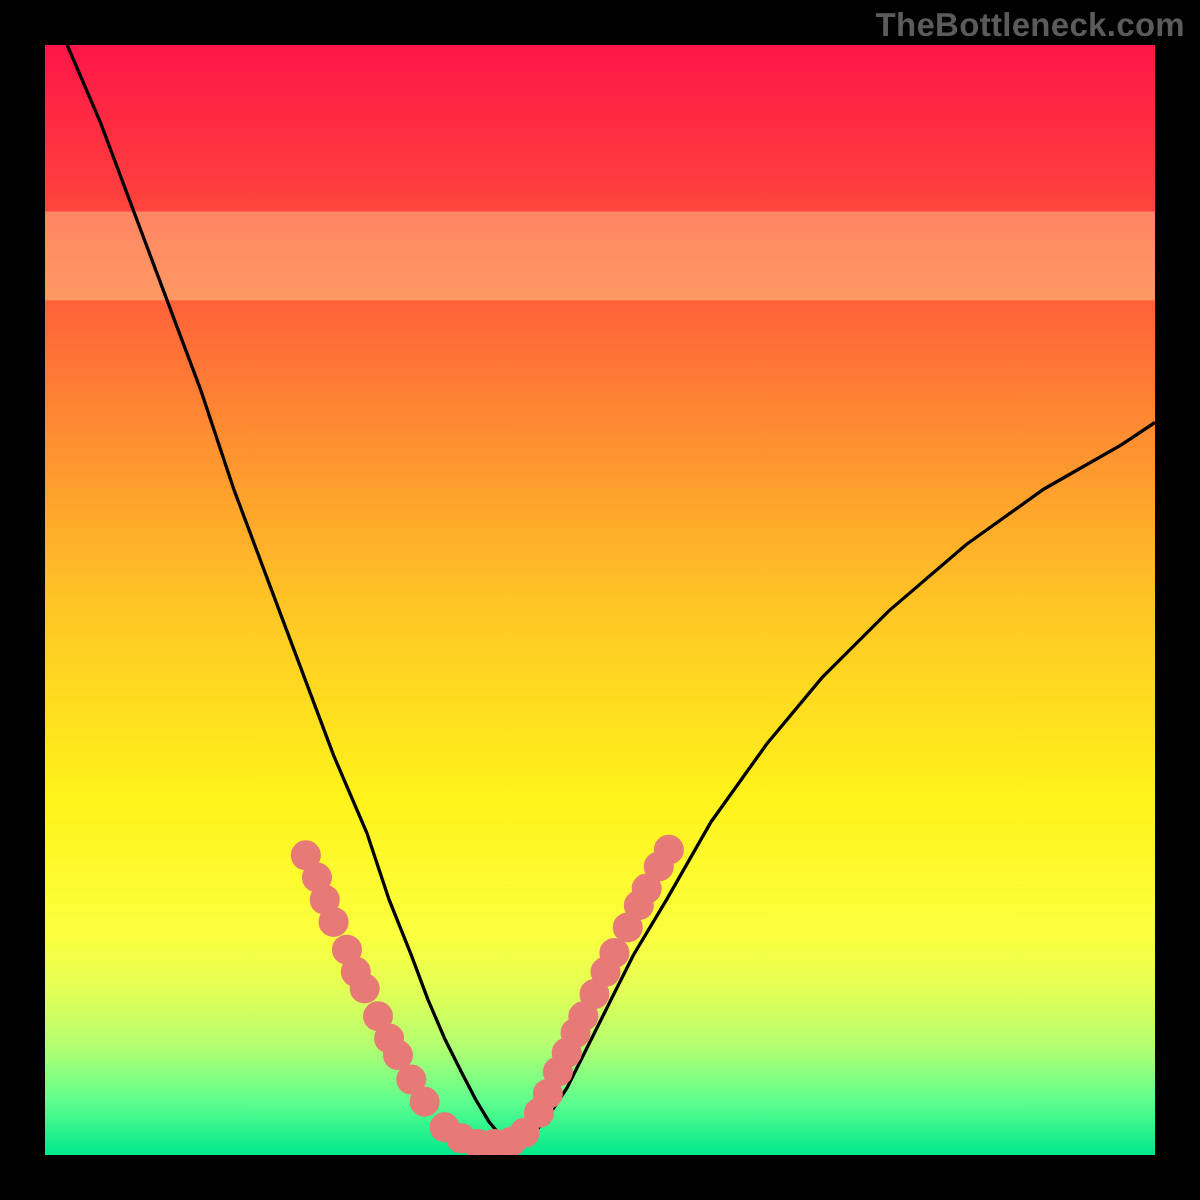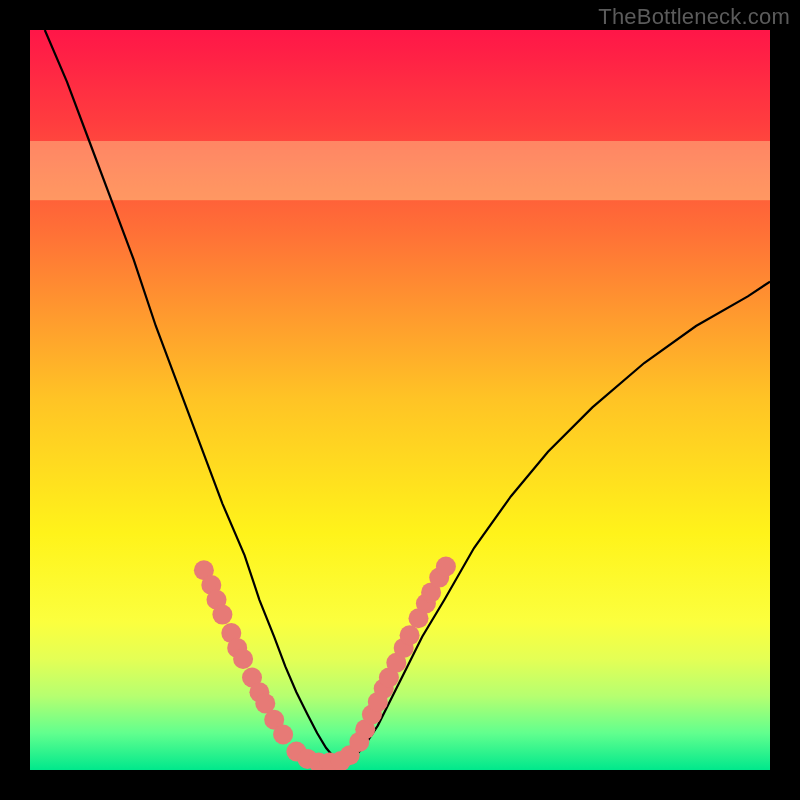--- a/index.html
+++ b/index.html
@@ -23,21 +23,21 @@
     top: 30px;
     width: 740px;
     height: 740px;
     overflow: hidden;
   }
   .watermark {
     position: absolute;
     top: 4px;
     right: 10px;
     font-size: 22px;
-    font-weight: 400;
+    font-weight: 700;
     color: #5b5b5b;
     letter-spacing: 0.2px;
     font-family: Arial, Helvetica, sans-serif;
   }
   svg { display: block; }
 </style>
 </head>
 <body>
 
 <div class="frame">

